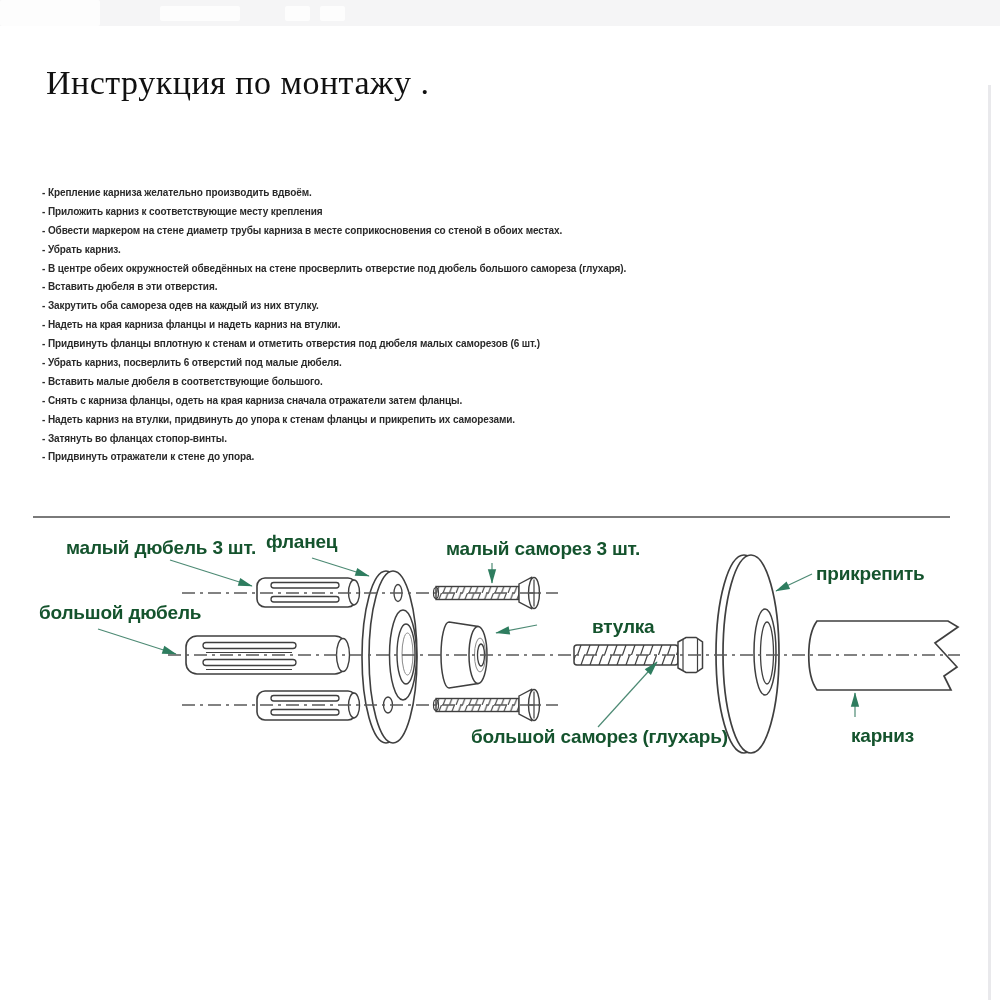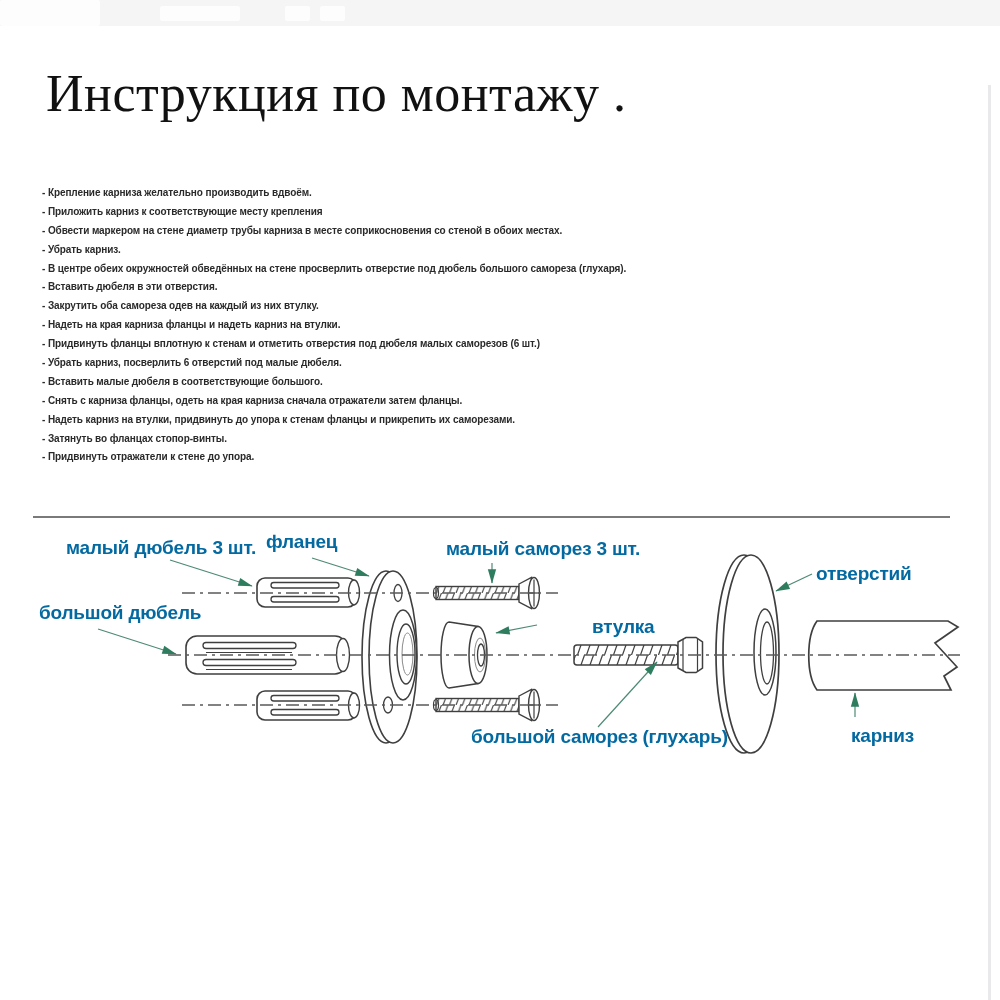--- a/index.html
+++ b/index.html
@@ -9,33 +9,33 @@
   }
   .topbar{position:absolute;left:0;top:0;width:1000px;height:26px;background:#f5f5f6;}
   .topbar .blk{position:absolute;background:#fdfdfd;border-radius:2px;}
   .blk1{left:0;top:0;width:100px;height:26px;}
   .blk2{left:160px;top:6px;width:80px;height:15px;}
   .blk3{left:285px;top:6px;width:25px;height:15px;}
   .blk4{left:320px;top:6px;width:25px;height:15px;}
   .right-edge{position:absolute;left:988px;top:85px;width:3px;height:915px;background:#e9e9ec;}
   .title{
     position:absolute;left:46px;top:64px;width:900px;
-    font-family:"Liberation Serif",serif;font-size:52px;font-weight:400;color:#111;
+    font-family:"Liberation Serif",serif;font-size:34px;font-weight:400;color:#111;
     letter-spacing:0.5px;white-space:nowrap;
   }
   .instructions{
     position:absolute;left:42px;top:184px;width:920px;
     font-size:10px;font-weight:600;color:#2a2a2a;letter-spacing:-0.1px;
   }
   .instr-line{height:18.9px;line-height:18.9px;white-space:nowrap;}
   .divider{position:absolute;left:33px;top:516px;width:917px;height:2px;background:#7a7a7a;}
   .diagram{position:absolute;left:0;top:515px;width:1000px;height:285px;}
   .diagram svg{position:absolute;left:0;top:0;}
   .dlabel{
-    position:absolute;font-size:19px;font-weight:600;color:#0369a1;
+    position:absolute;font-size:19px;font-weight:600;color:#14532d;
     white-space:nowrap;letter-spacing:-0.2px;text-align:center;
   }
   .lb-small-dowel{left:66px;top:22px;}
   .lb-flange{left:266px;top:16px;}
   .lb-small-screw{left:446px;top:23px;}
   .lb-big-dowel{left:39px;top:87px;}
   .lb-bushing{left:544px;top:101px;margin-left:48px;}
   .lb-reflector{left:816px;top:48px;}
   .lb-big-screw{left:471px;top:211px;}
   .lb-rod{left:821px;top:210px;margin-left:30px;}
@@ -165,16 +165,16 @@
       <line x1="812" y1="59" x2="776" y2="76" marker-end="url(#ah)"></line>
       <line x1="855" y1="202" x2="855" y2="178" marker-end="url(#ah)"></line>
     </g>
   </svg>
 
   <div class="dlabel lb-small-dowel">малый дюбель 3 шт.</div>
   <div class="dlabel lb-flange">фланец</div>
   <div class="dlabel lb-small-screw">малый саморез 3 шт.</div>
   <div class="dlabel lb-big-dowel">большой дюбель</div>
   <div class="dlabel lb-bushing">втулка</div>
-  <div class="dlabel lb-reflector">отверстий</div>
+  <div class="dlabel lb-reflector">прикрепить</div>
   <div class="dlabel lb-big-screw">большой саморез (глухарь)</div>
   <div class="dlabel lb-rod">карниз</div>
 </div>
 
 </body></html>

